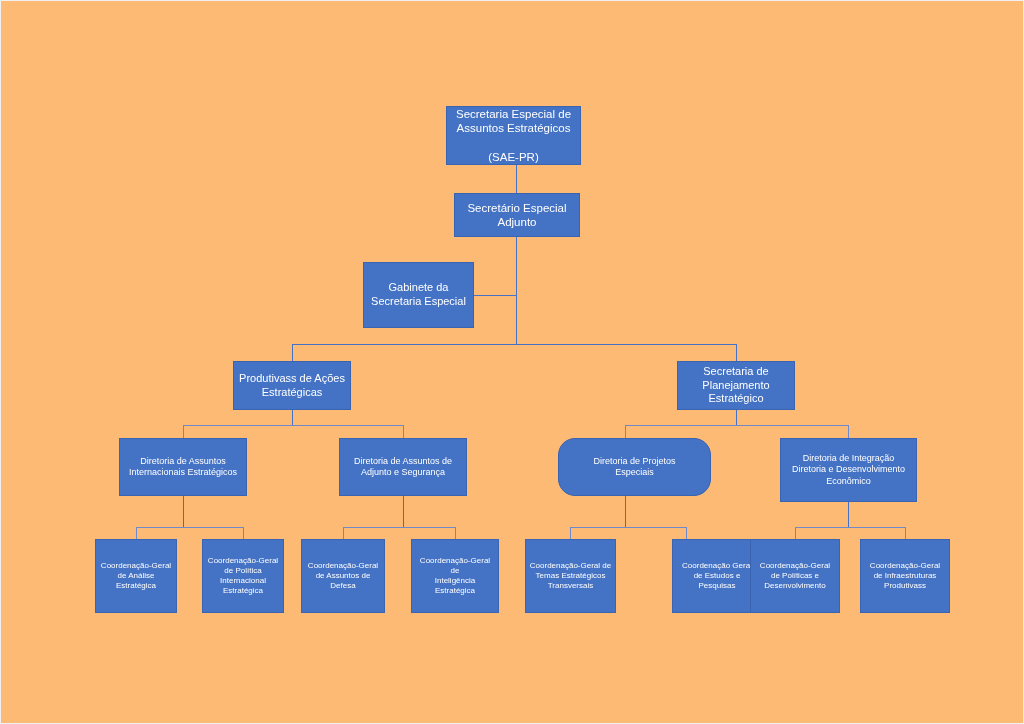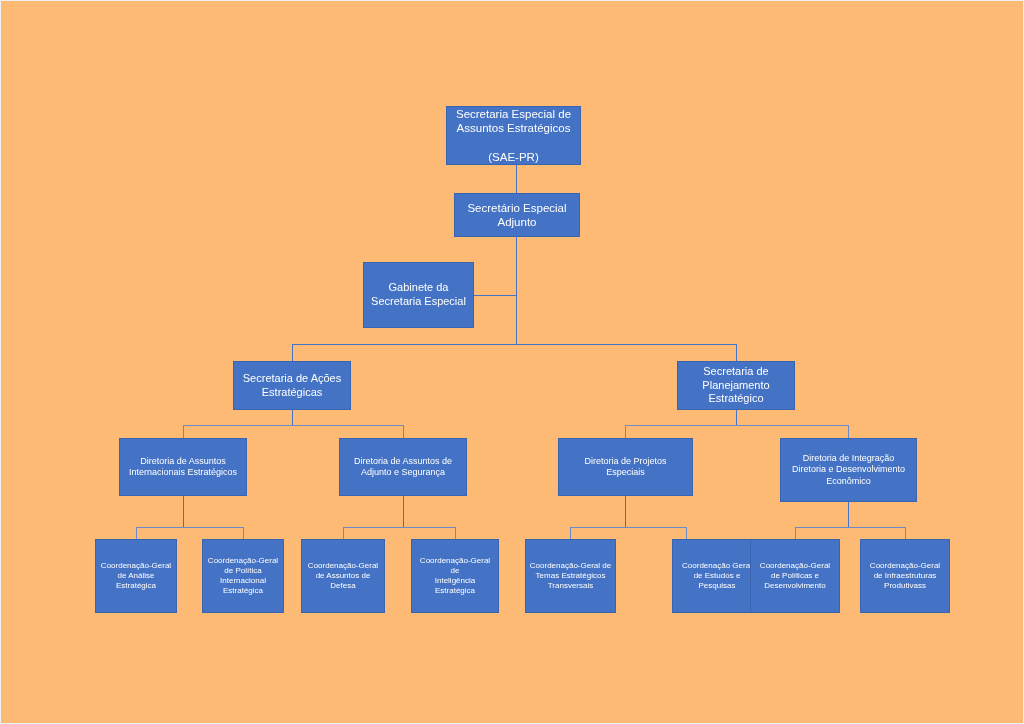--- a/index.html
+++ b/index.html
@@ -113,41 +113,41 @@
     <span class="label">Gabinete da
 Secretaria Especial</span>
   </div>
 
   <div class="node lvl-2" style="left:453px; top:192px; width:126px; height:44px;">
     <span class="label">Secretário Especial
 Adjunto</span>
   </div>
 
   <div class="node lvl-sec" style="left:232px; top:360px; width:118px; height:49px;">
-    <span class="label">Secretaria de Ações
+    <span class="label">Produtivass de Ações
 Estratégicas</span>
   </div>
 
   <div class="node lvl-sec" style="left:676px; top:360px; width:118px; height:49px;">
     <span class="label">Secretaria de
 Planejamento
 Estratégico</span>
   </div>
 
   <div class="node lvl-dir" style="left:118px; top:437px; width:128px; height:58px;">
     <span class="label">Diretoria de Assuntos
 Internacionais Estratégicos</span>
   </div>
 
   <div class="node lvl-dir" style="left:338px; top:437px; width:128px; height:58px;">
     <span class="label">Diretoria de Assuntos de
 Adjunto e Segurança</span>
   </div>
 
-  <div class="node lvl-dir" style="left:557px; top:437px; width:135px; height:58px;">
+  <div class="node lvl-dir" style="left:557px; top:437px; width:153px; height:58px;border-radius:17px;">
     <span class="label">Diretoria de Projetos
 Especiais</span>
   </div>
 
   <div class="node lvl-dir" style="left:779px; top:437px; width:137px; height:64px;">
     <span class="label">Diretoria de Integração
 Diretoria e Desenvolvimento
 Econômico</span>
   </div>
 

